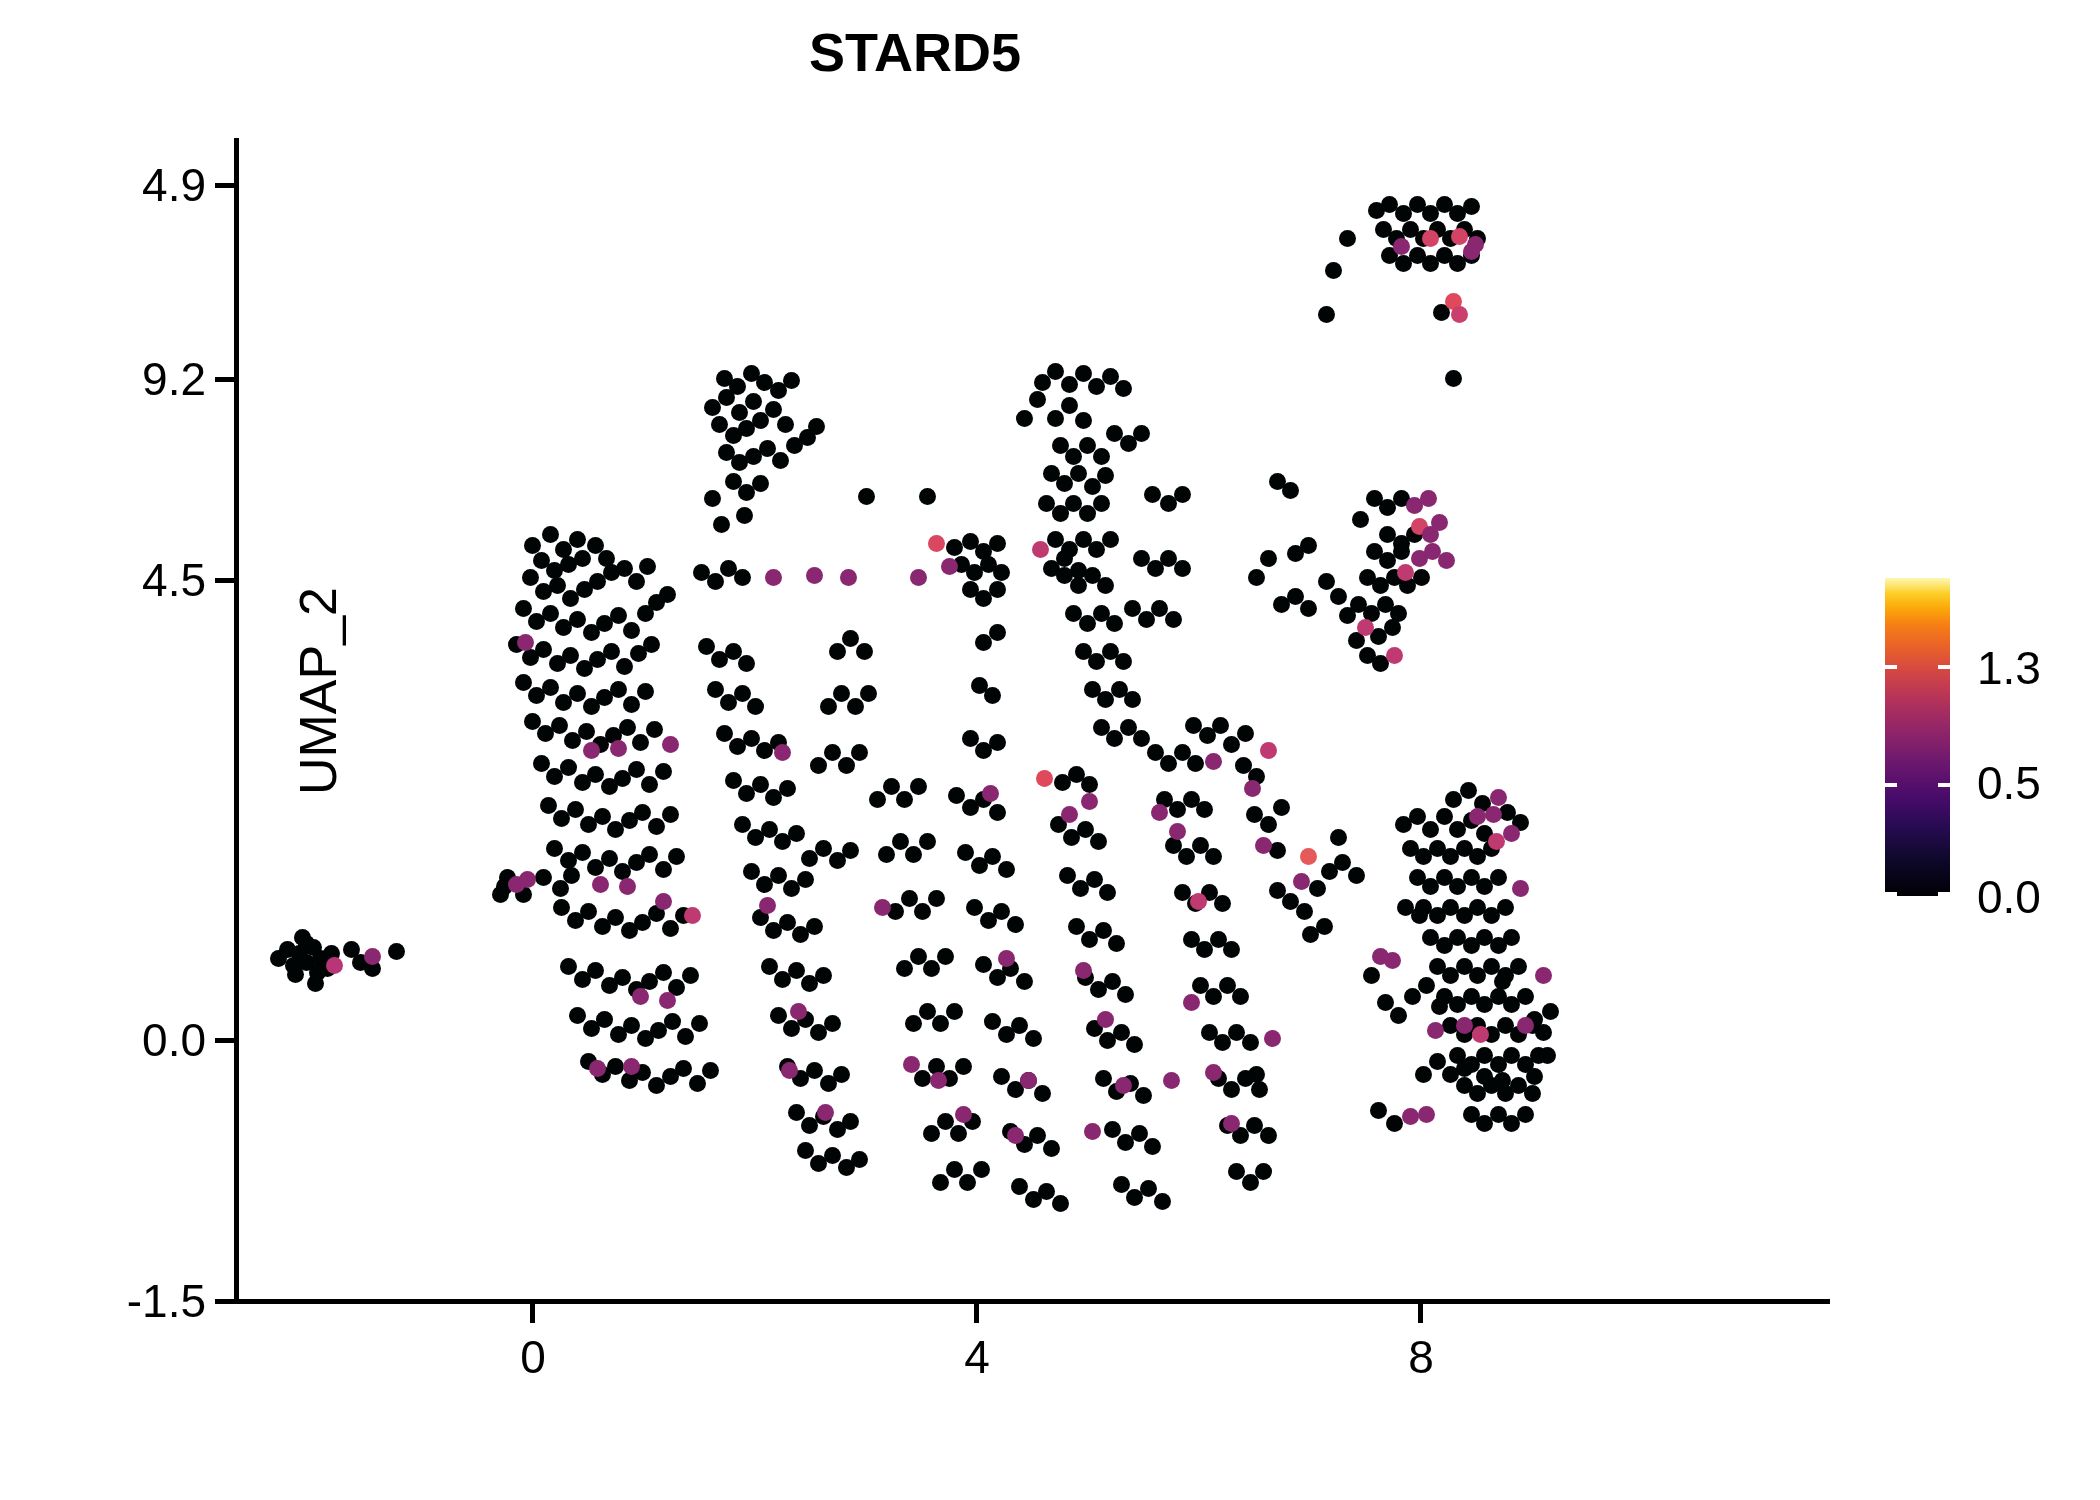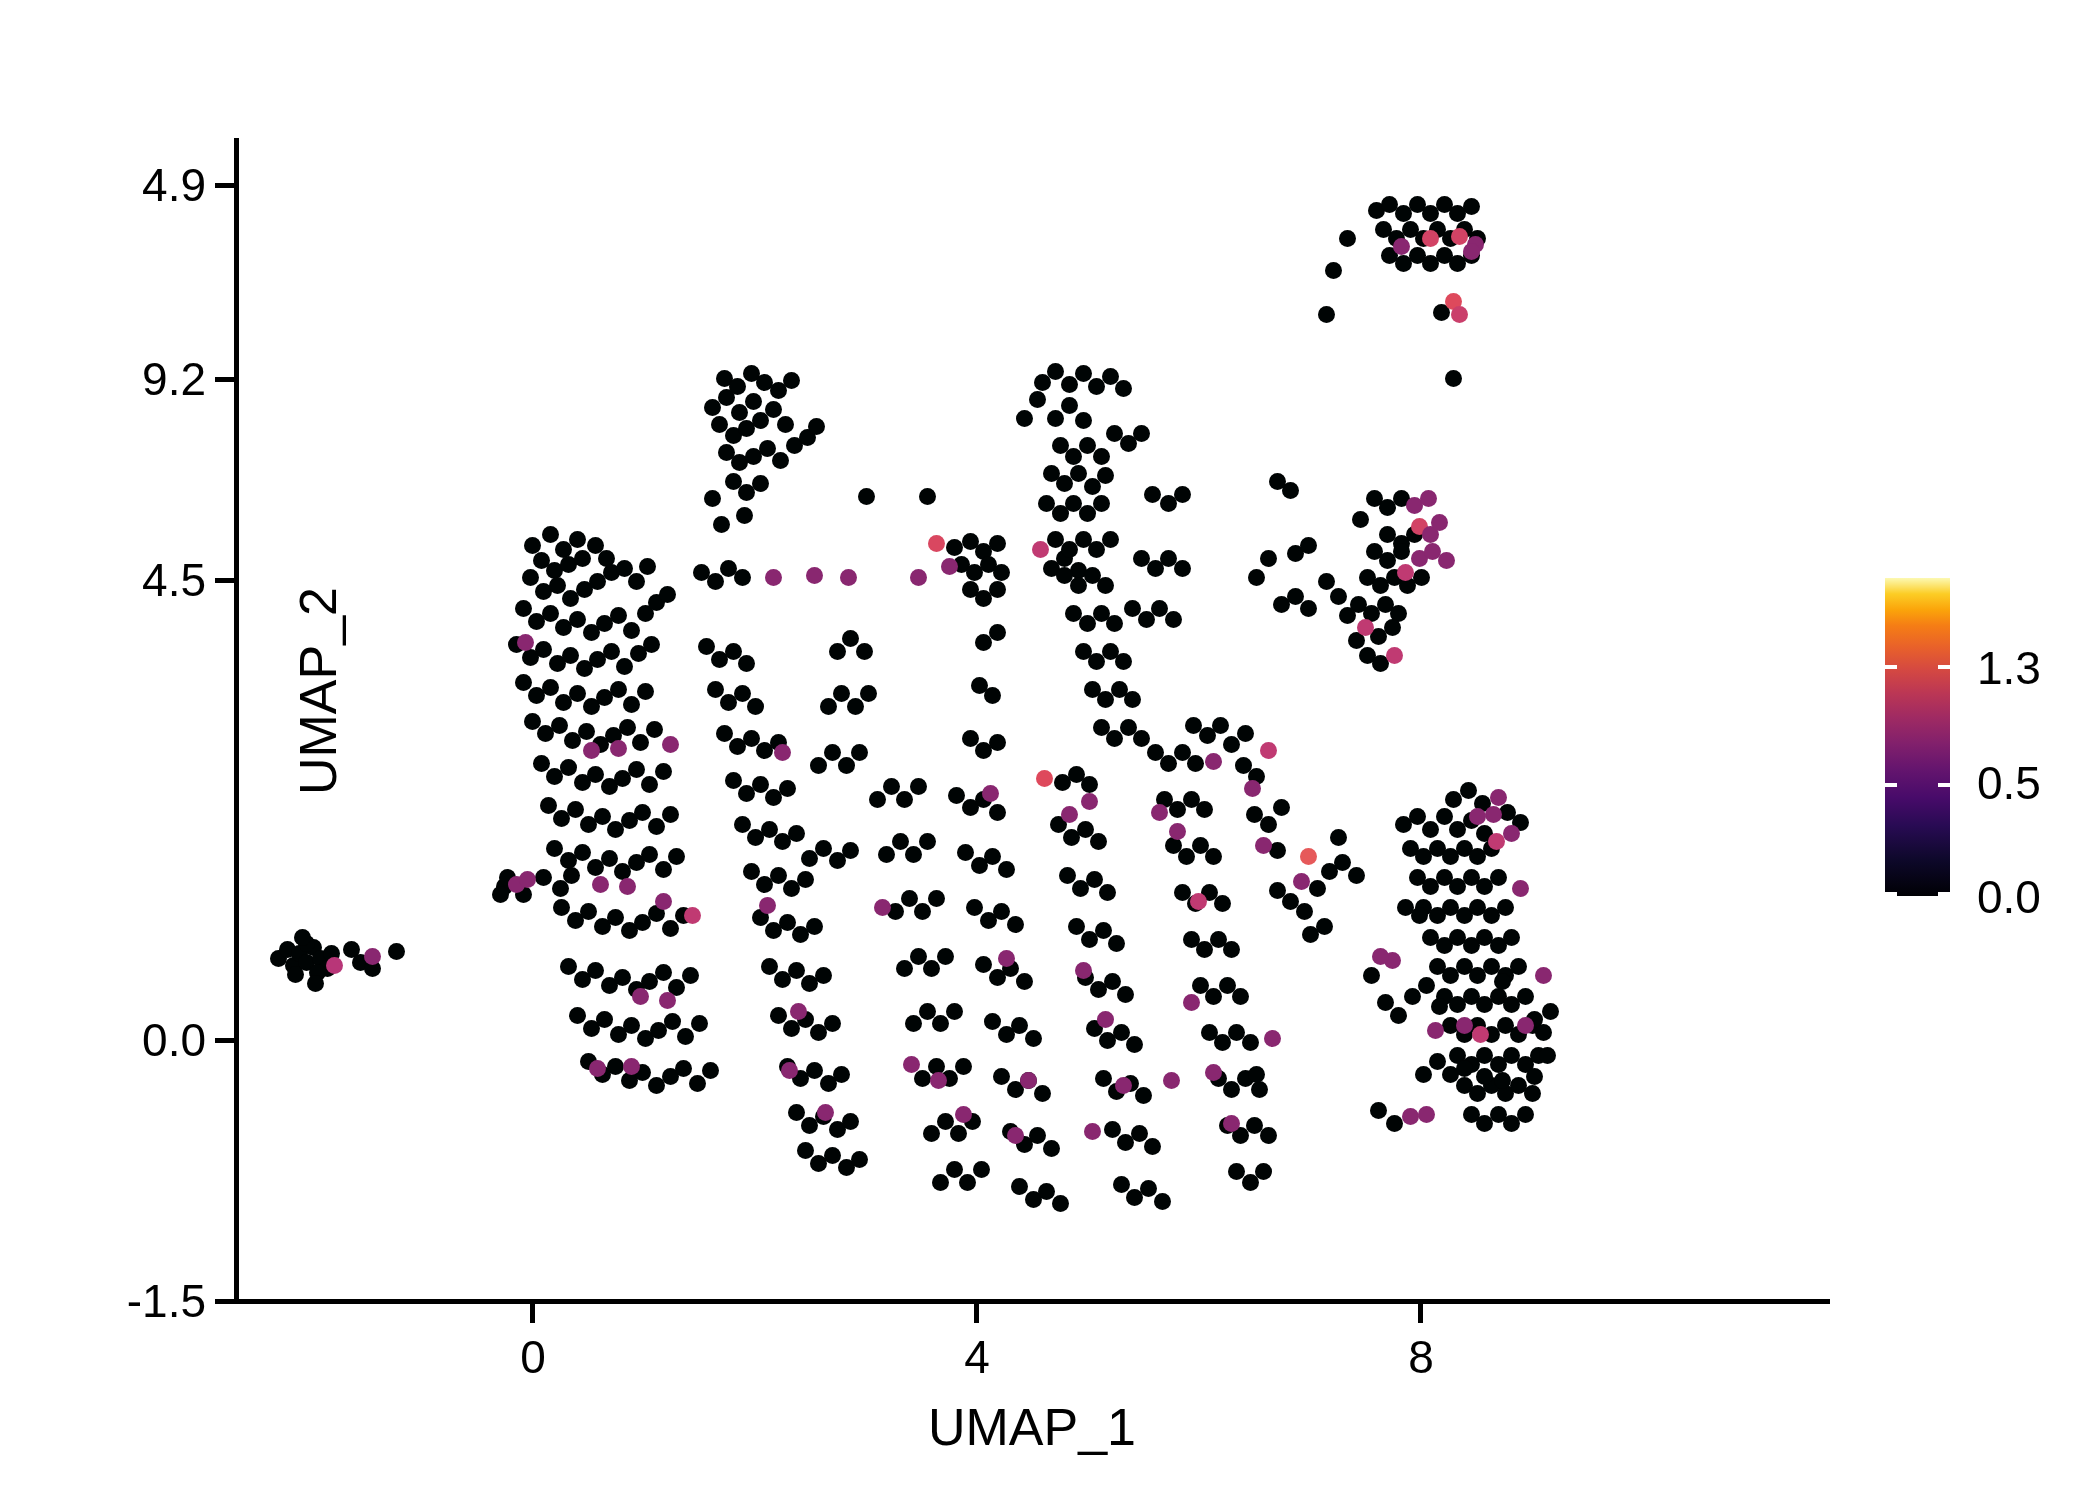--- a/index.html
+++ b/index.html
@@ -164,20 +164,21 @@
     color: #000000;
     line-height: 46px;
     white-space: nowrap;
   }
 </style>
 </head>
 <body>
 
 <div id="figure">
 
+  <div id="plot-title">STARD5</div>
 
   <div id="yaxis-line"></div>
   <div class="ytick-mark" style="top:183px"></div>
   <div class="ytick-mark" style="top:377px"></div>
   <div class="ytick-mark" style="top:578px"></div>
   <div class="ytick-mark" style="top:1038px"></div>
   <div class="ytick-mark" style="top:1299px"></div>
 
   <div class="ytick-label" style="top:162px">4.9</div>
   <div class="ytick-label" style="top:356px">9.2</div>
@@ -187,21 +188,20 @@
 
   <div id="xaxis-line"></div>
   <div class="xtick-mark" style="left:530px"></div>
   <div class="xtick-mark" style="left:974px"></div>
   <div class="xtick-mark" style="left:1418px"></div>
 
   <div class="xtick-label" style="left:493px">0</div>
   <div class="xtick-label" style="left:937px">4</div>
   <div class="xtick-label" style="left:1381px">8</div>
 
-  <div id="xlab">UMAP_1</div>
   <div id="ylab">UMAP_2</div>
 
   <div id="panel">
       <div class="pt" style="left: 30.9929px; top: 809.68px; background: rgb(0, 4, 4); z-index: 1;"></div>
       <div class="pt" style="left: 40.0199px; top: 801.212px; background: rgb(0, 4, 4); z-index: 1;"></div>
       <div class="pt" style="left: 45.6617px; top: 817.089px; background: rgb(0, 4, 4); z-index: 1;"></div>
       <div class="pt" style="left: 52.4319px; top: 805.446px; background: rgb(0, 4, 4); z-index: 1;"></div>
       <div class="pt" style="left: 59.2021px; top: 813.914px; background: rgb(0, 4, 4); z-index: 1;"></div>
       <div class="pt" style="left: 65.9723px; top: 799.095px; background: rgb(0, 4, 4); z-index: 1;"></div>
       <div class="pt" style="left: 72.7426px; top: 809.68px; background: rgb(0, 4, 4); z-index: 1;"></div>

